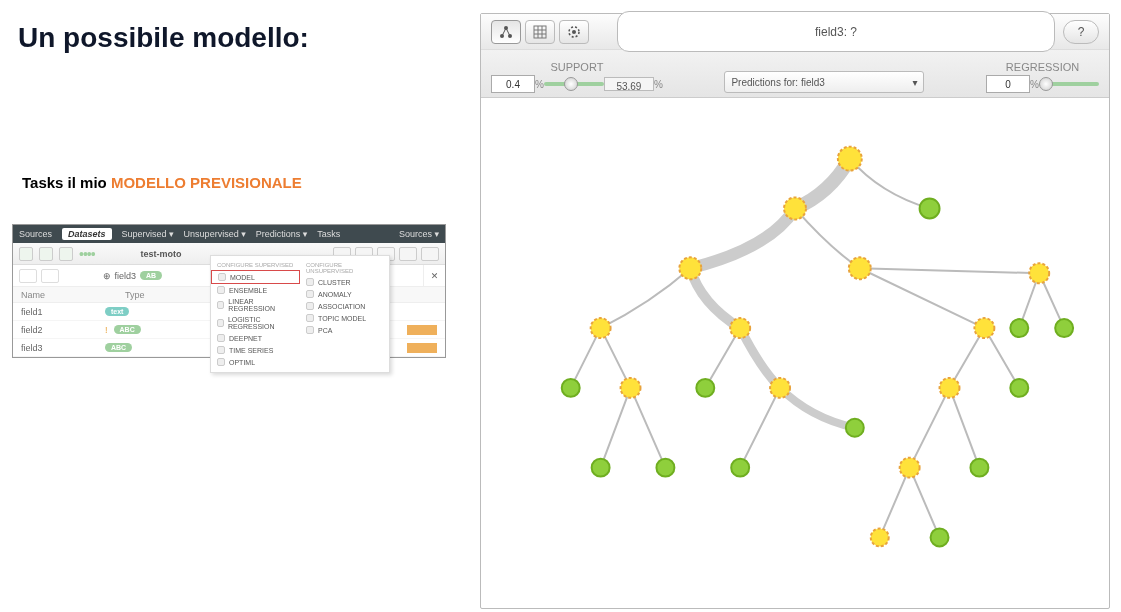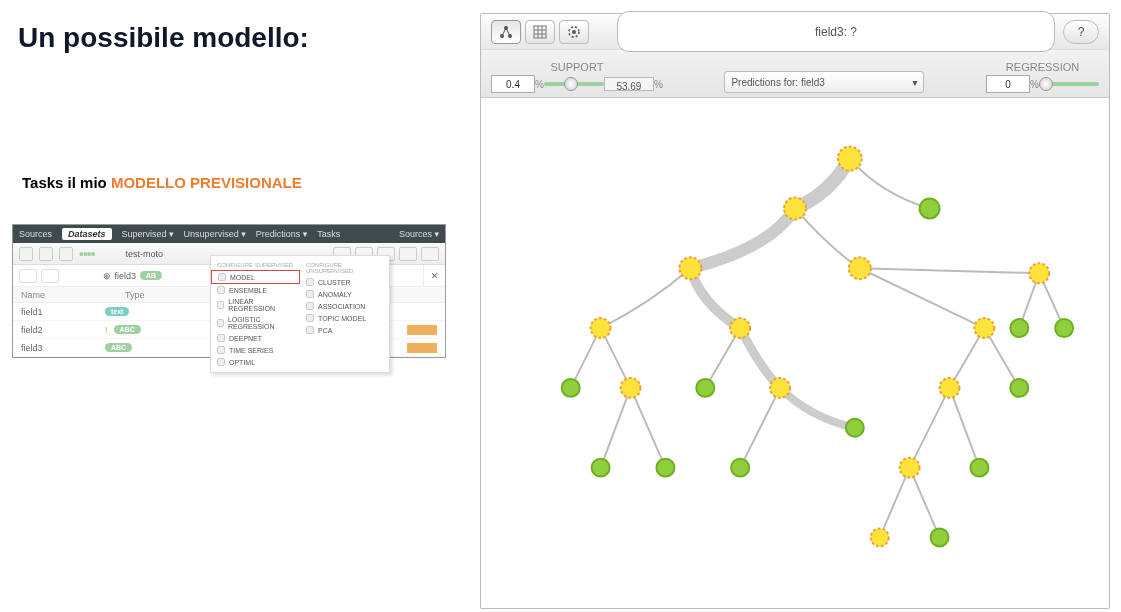--- a/index.html
+++ b/index.html
@@ -11,21 +11,21 @@
 
   .mini-panel { position: absolute; left: 12px; top: 224px; width: 434px; border: 1px solid #999; background: #fff; font-size: 9px; color: #666; }
   .mini-nav { background: #3f4a4f; color: #fff; display: flex; align-items: center; height: 18px; padding: 0 6px; gap: 10px; }
   .mini-nav .item { color: #ddd; cursor: pointer; }
   .mini-nav .item.active { background: #fff; color: #333; padding: 1px 6px; border-radius: 2px; font-weight: bold; font-style: italic; }
   .mini-nav .right { margin-left: auto; }
 
   .mini-row1 { display: flex; align-items: center; height: 22px; padding: 0 6px; gap: 6px; background: linear-gradient(#fafafa,#eee); border-bottom: 1px solid #ddd; }
   .mini-icon { width: 14px; height: 14px; border: 1px solid #ccc; border-radius: 2px; background: #eef5ee; }
   .dots-green { color: #9fd09f; font-size: 14px; letter-spacing: -1px; }
-  .mini-row1 .name { font-weight: normal; color: #555; margin-left: 25px; }
+  .mini-row1 .name { font-weight: bold; color: #555; margin-left: 40px; }
   .mini-row1 .rbtns { margin-left: auto; display: flex; gap: 4px; }
   .mini-row1 .rbtn { width: 18px; height: 14px; border: 1px solid #ccc; border-radius: 2px; background: #f5f5f5; }
 
   .mini-row2 { display: flex; height: 22px; border-bottom: 1px solid #eee; }
   .mini-row2 .left-icons { width: 90px; display: flex; align-items: center; gap: 4px; padding-left: 6px; }
   .mini-row2 .li { width: 18px; height: 14px; border: 1px solid #ddd; border-radius: 2px; }
   .mini-row2 .field { flex: 1; display: flex; align-items: center; gap: 4px; }
   .pill-green { background: #9fd09f; color: #fff; font-size: 7px; padding: 1px 6px; border-radius: 6px; font-weight: bold; }
   .mini-row2 .close { width: 22px; display: flex; align-items: center; justify-content: center; border-left: 1px solid #eee; }
 

